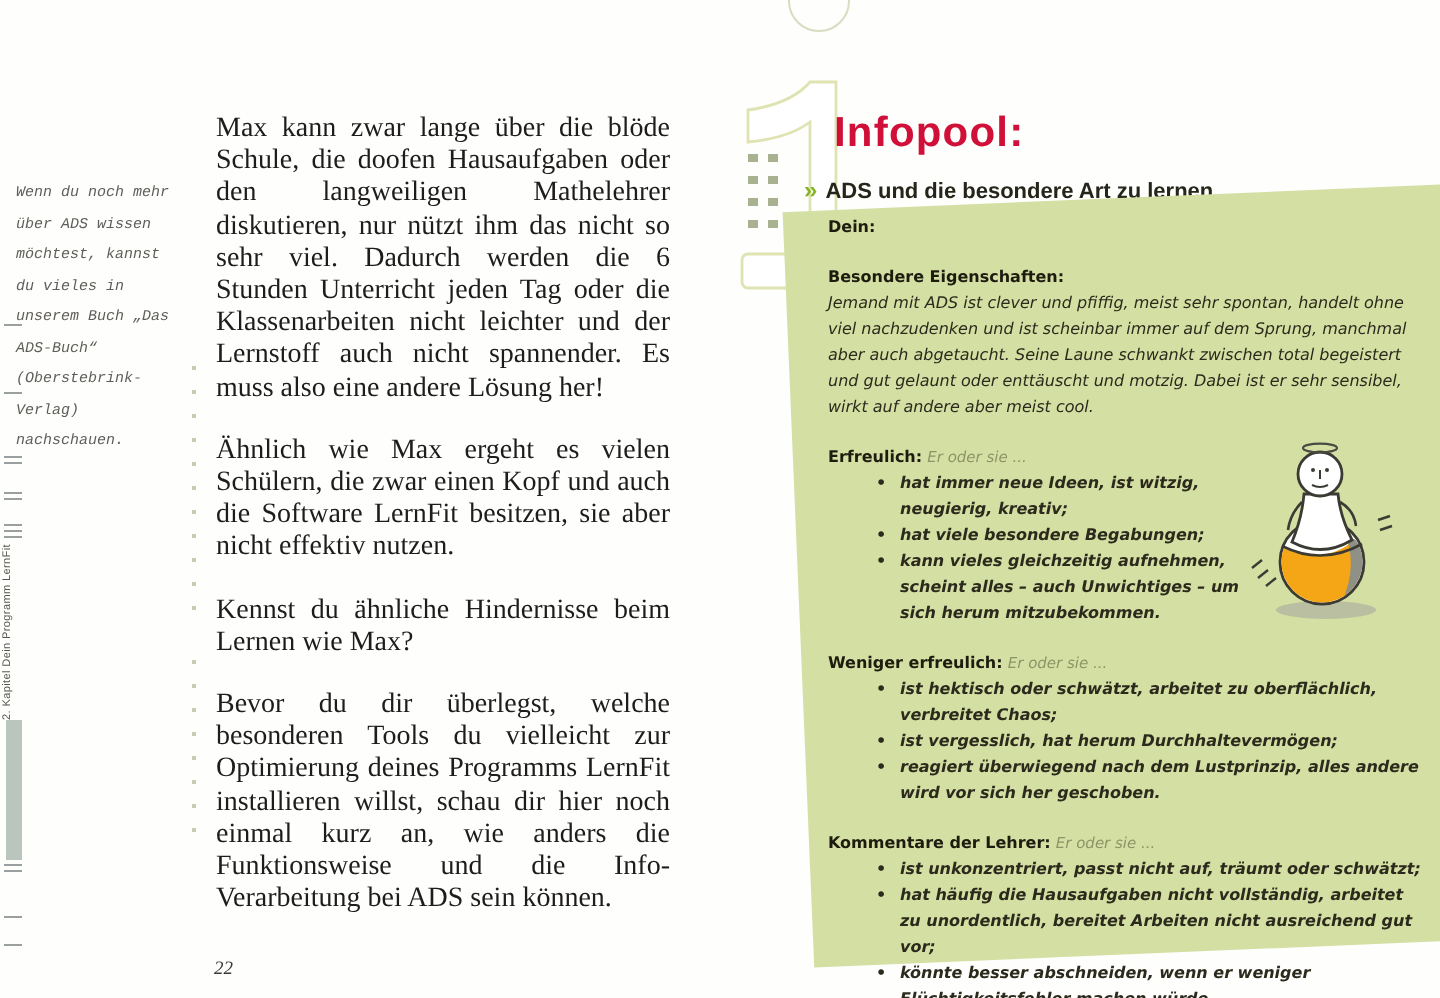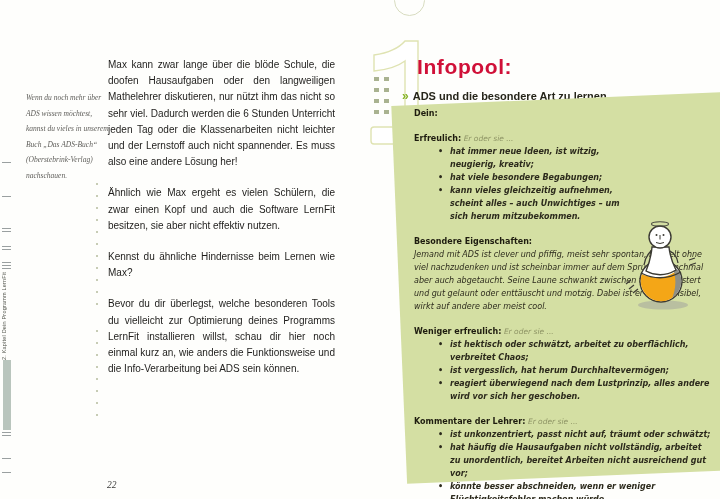--- a/index.html
+++ b/index.html
@@ -3,27 +3,27 @@
 <meta charset="utf-8">
 <style>
   html,body { margin:0; padding:0; background:#ffffff; }
   .page {
     position:relative; width:720px; height:499px; background:#fefefc;
     overflow:hidden; font-family:"Liberation Sans", sans-serif;
   }
 
   
   .margin-note {
-    position:absolute; left:26px; top:90px; width:84px;
-    font-family:Liberation Serif, serif; font-style:italic;
+    position:absolute; left:8px; top:90px; width:84px;
+    font-family:Liberation Mono, monospace; font-style:italic;
     font-size:7.5px; line-height:15.5px; color:#5f5e5a;
   }
   .body-text {
     position:absolute; left:108px; top:57px; width:227px;
-    font-family:Liberation Sans, sans-serif; font-size:10px; line-height:16.2px;
+    font-family:Liberation Serif, serif; font-size:14px; line-height:16.2px;
     color:#1e1d1b; text-align:justify;
   }
   .body-text p { margin:0 0 15px 0; }
   .dotline {
     position:absolute; left:96px; width:2px;
     background:repeating-linear-gradient(to bottom,#c7ccb5 0 2px,transparent 2px 12px);
   }
   .dotline.run1 { top:183px; height:124px; }
   .dotline.run2 { top:330px; height:92px; }
   .tick { position:absolute; left:2px; width:9px; height:1px; background:#9aa0a0; }
@@ -145,32 +145,32 @@
 
   <div class="infobox-bg"></div>
 
   <div class="infobox-content">
 
     <div>
       <span class="ib-label">Dein:</span><br>
     </div>
 
     <div class="ib-section">
+      <span class="ib-label">Besondere Eigenschaften:</span><br>
+      <span class="ib-text">Jemand mit ADS ist clever und pfiffig, meist sehr spontan, handelt ohne viel nachzudenken und ist scheinbar immer auf dem Sprung, manchmal aber auch abgetaucht. Seine Laune schwankt zwischen total begeistert und gut gelaunt oder enttäuscht und motzig. Dabei ist er sehr sensibel, wirkt auf andere aber meist cool.</span>
+    </div>
+
+    <div class="ib-section">
       <span class="ib-label">Erfreulich:</span>
       <span class="ib-intro">Er oder sie ...</span>
       <ul class="ib-bullets bullets-narrow">
         <li>hat immer neue Ideen, ist witzig, neugierig, kreativ;</li>
         <li>hat viele besondere Begabungen;</li>
         <li>kann vieles gleichzeitig aufnehmen, scheint alles – auch Unwichtiges – um sich herum mitzubekommen.</li>
       </ul>
-    </div>
-
-    <div class="ib-section">
-      <span class="ib-label">Besondere Eigenschaften:</span><br>
-      <span class="ib-text">Jemand mit ADS ist clever und pfiffig, meist sehr spontan, handelt ohne viel nachzudenken und ist scheinbar immer auf dem Sprung, manchmal aber auch abgetaucht. Seine Laune schwankt zwischen total begeistert und gut gelaunt oder enttäuscht und motzig. Dabei ist er sehr sensibel, wirkt auf andere aber meist cool.</span>
     </div>
 
     <div class="ib-section">
       <span class="ib-label">Weniger erfreulich:</span>
       <span class="ib-intro">Er oder sie ...</span>
       <ul class="ib-bullets">
         <li>ist hektisch oder schwätzt, arbeitet zu oberflächlich, verbreitet Chaos;</li>
         <li>ist vergesslich, hat herum Durchhaltevermögen;</li>
         <li>reagiert überwiegend nach dem Lustprinzip, alles andere wird vor sich her geschoben.</li>
       </ul>

